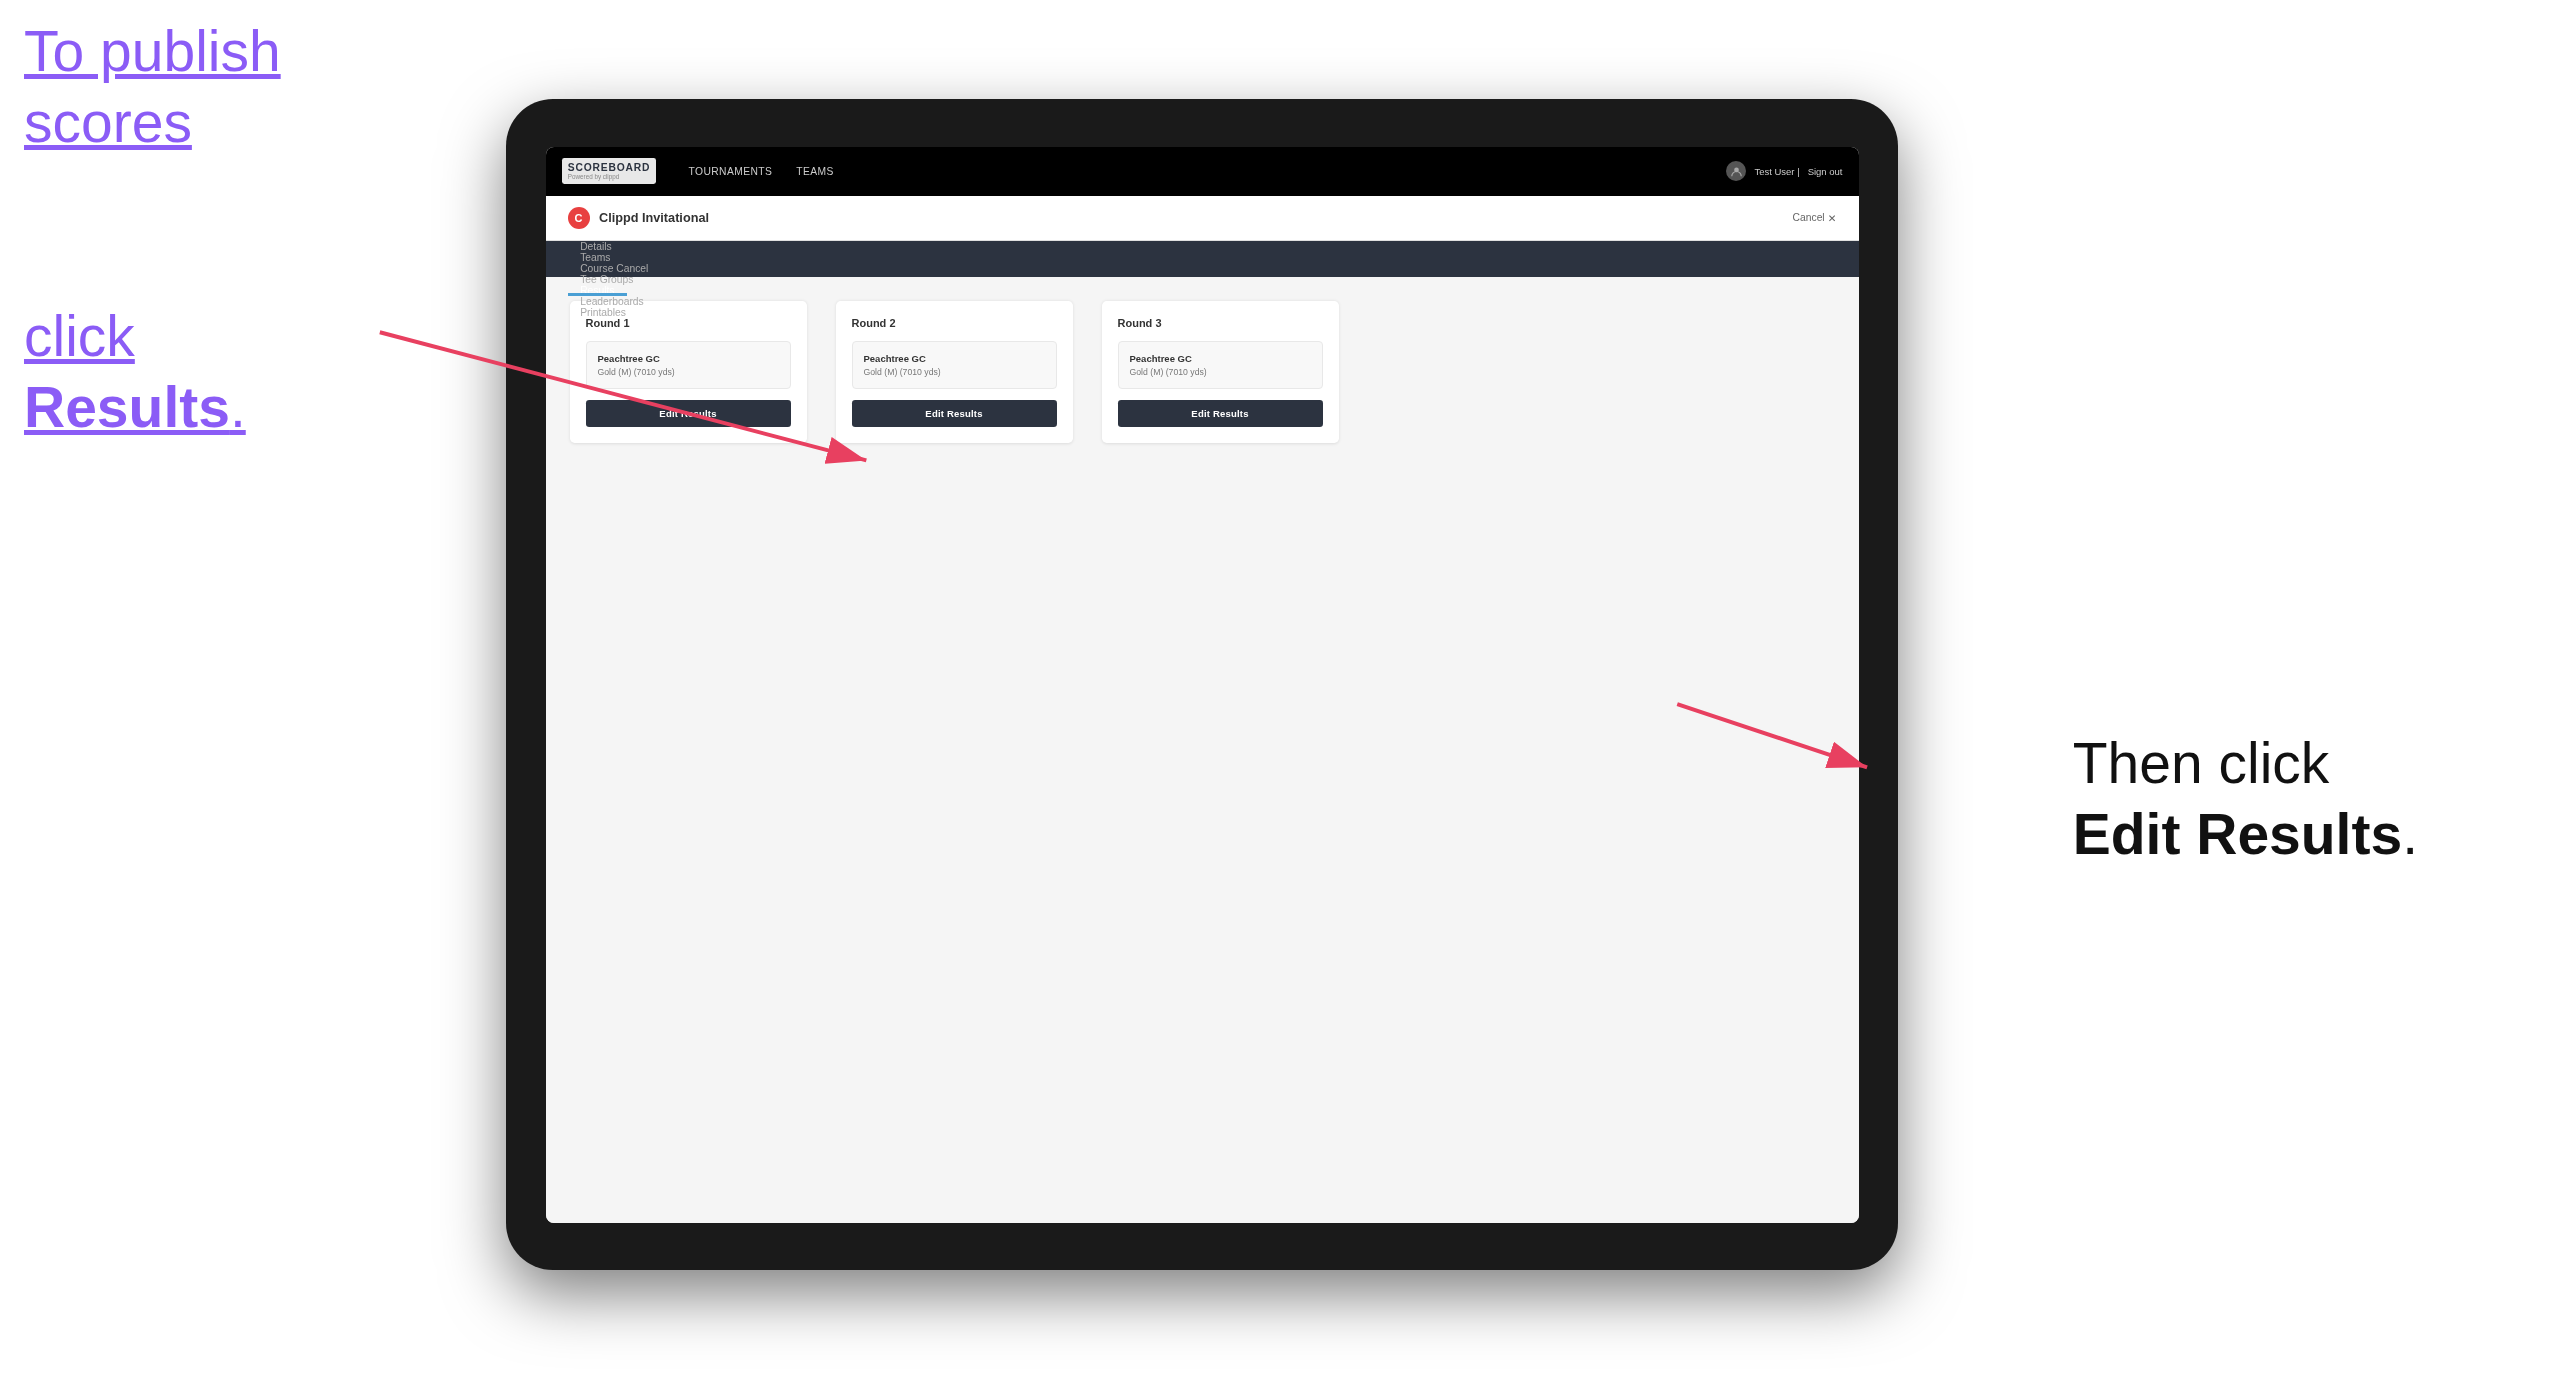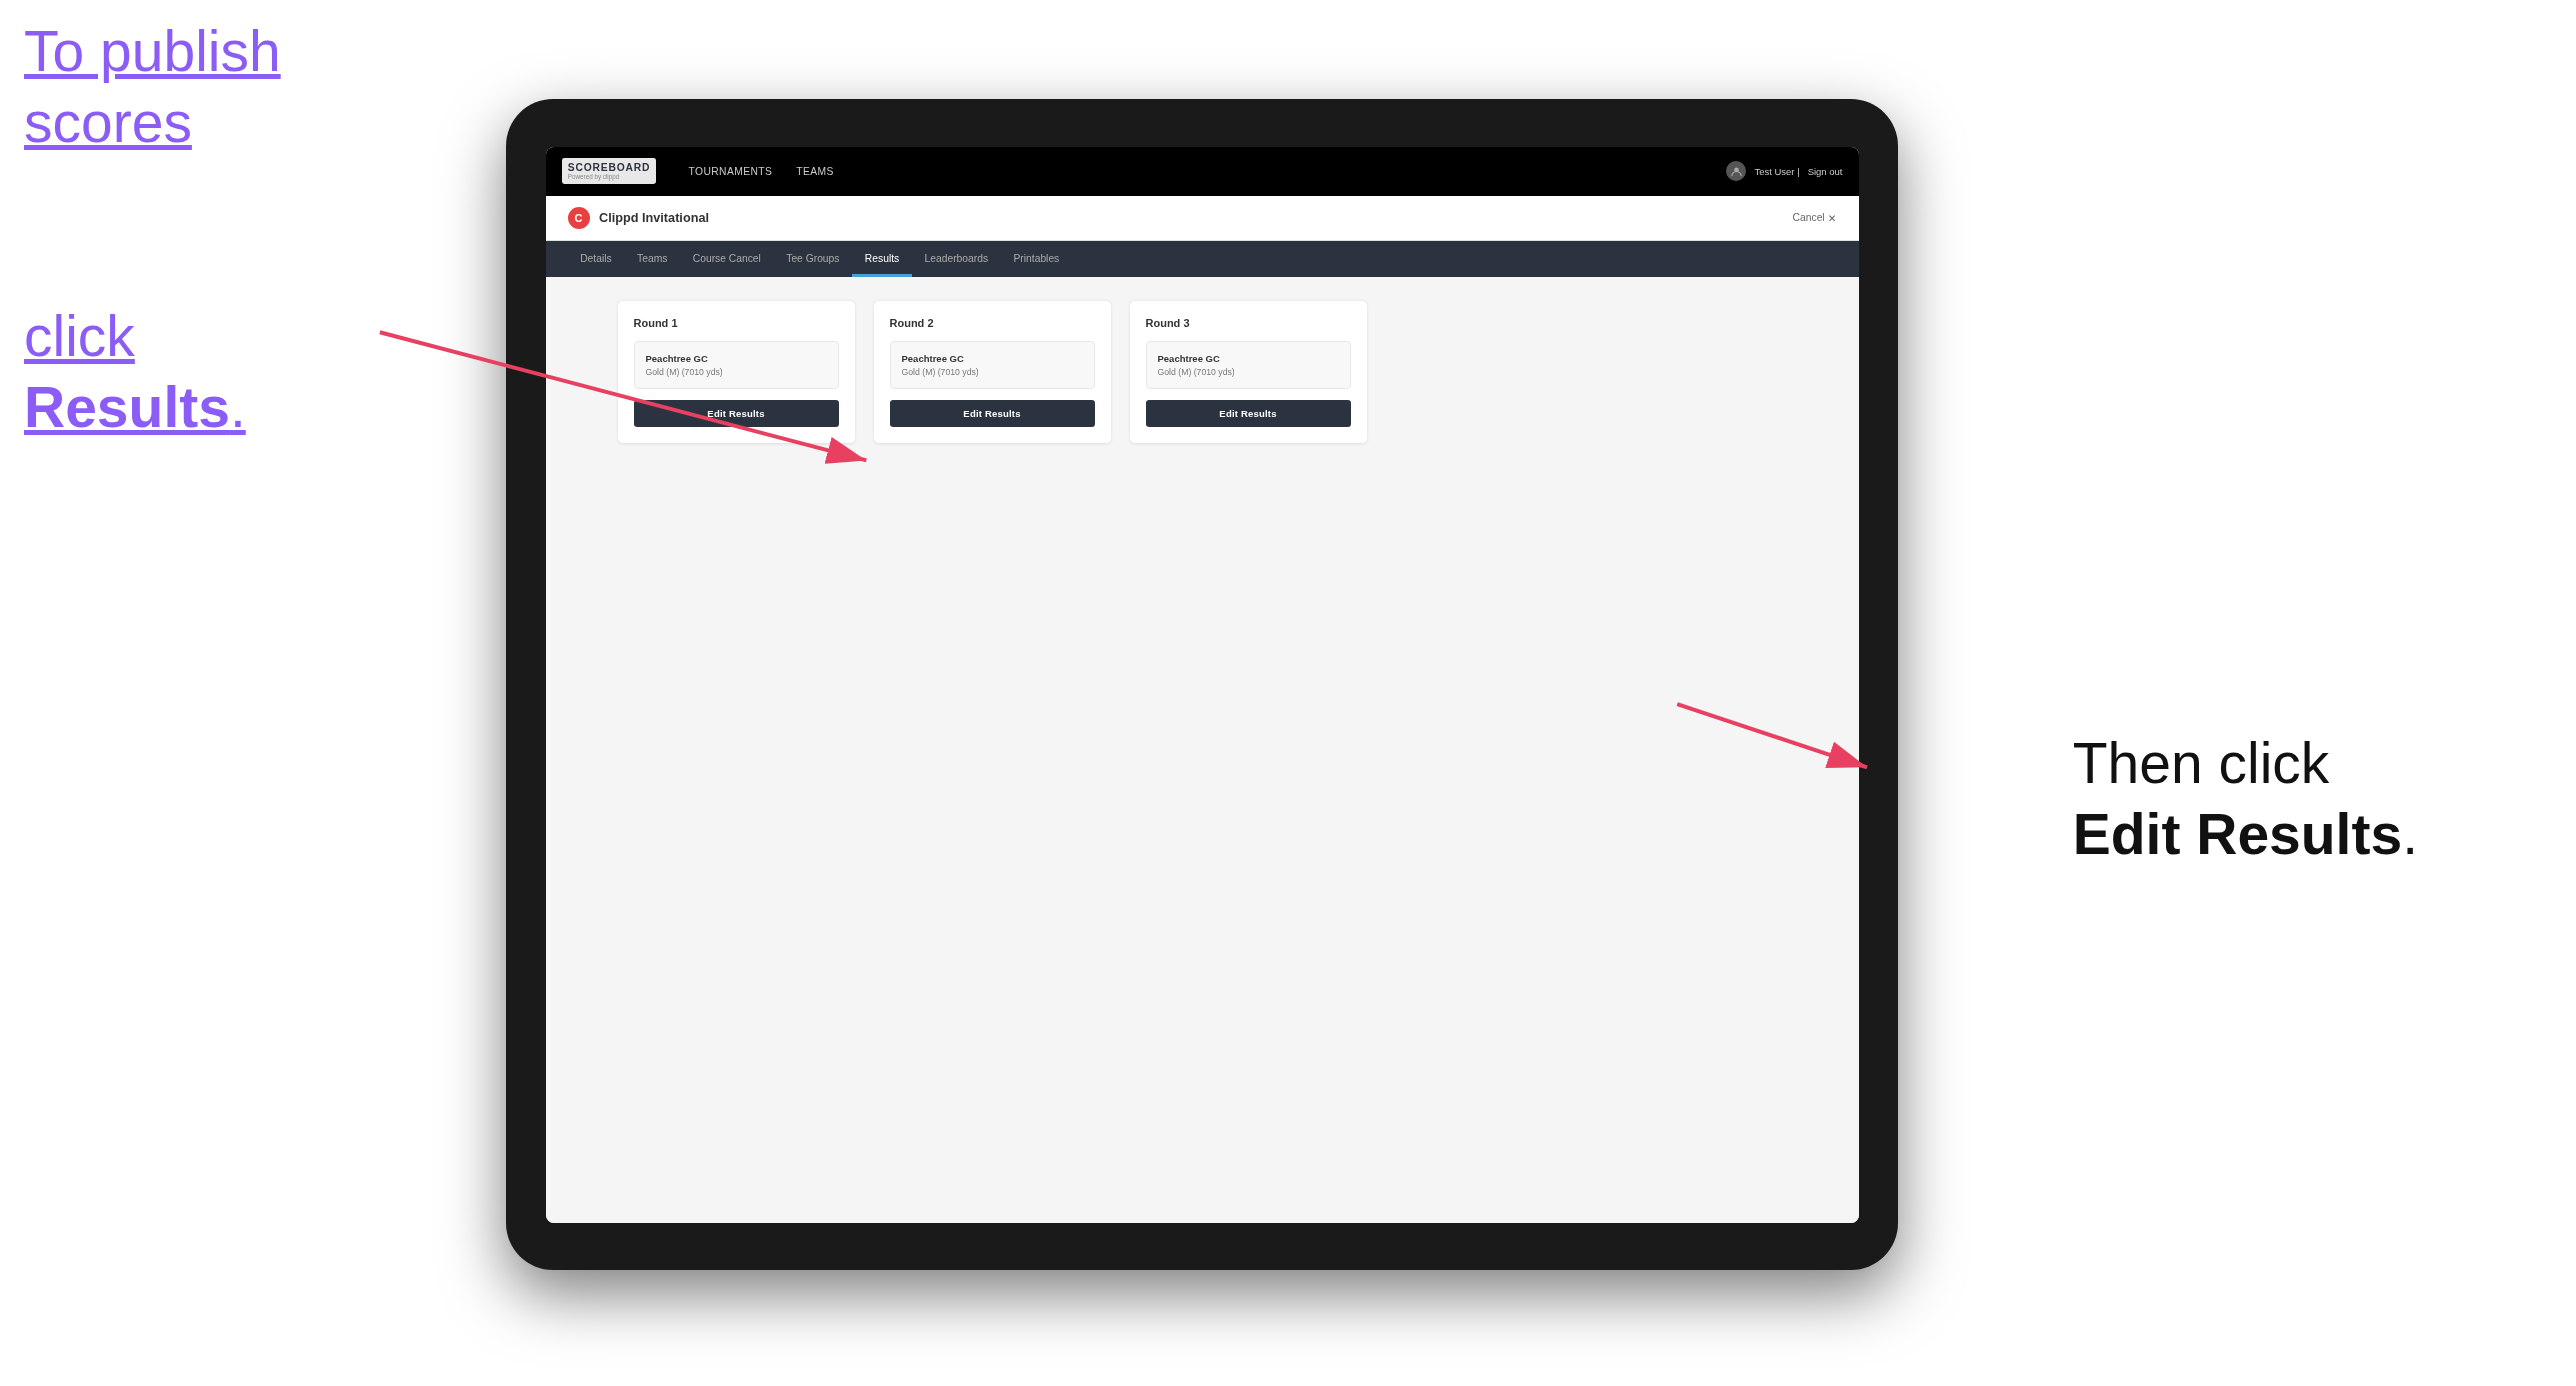--- a/index.html
+++ b/index.html
@@ -193,20 +193,21 @@
     }
 
     
     .tab-bar {
       background: #2c3340;
       display: flex;
       align-items: flex-start;
       padding: 0 22px;
       height: 36px;
       flex-shrink: 0;
+      flex-direction: column;
     }
 
     .tab-item {
       color: #aaa;
       font-size: 10.3px;
       padding: 0 12.7px;
       height: 36px;
       display: flex;
       align-items: center;
       cursor: pointer;
@@ -231,22 +232,21 @@
     
     .main-content {
       flex: 1;
       background: #f5f5f5;
       padding: 24px;
       overflow: auto;
     }
 
     .rounds-grid {
       display: flex;
-      gap: 19px;
-      margin-left: 48px;
+      gap: 29px;
     }
 
     
     .round-card {
       background: #ffffff;
       border-radius: 4.7px;
       padding: 16px;
       width: 237px;
       flex-shrink: 0;
       box-shadow: 0 0.8px 3.2px rgba(0,0,0,0.1);

